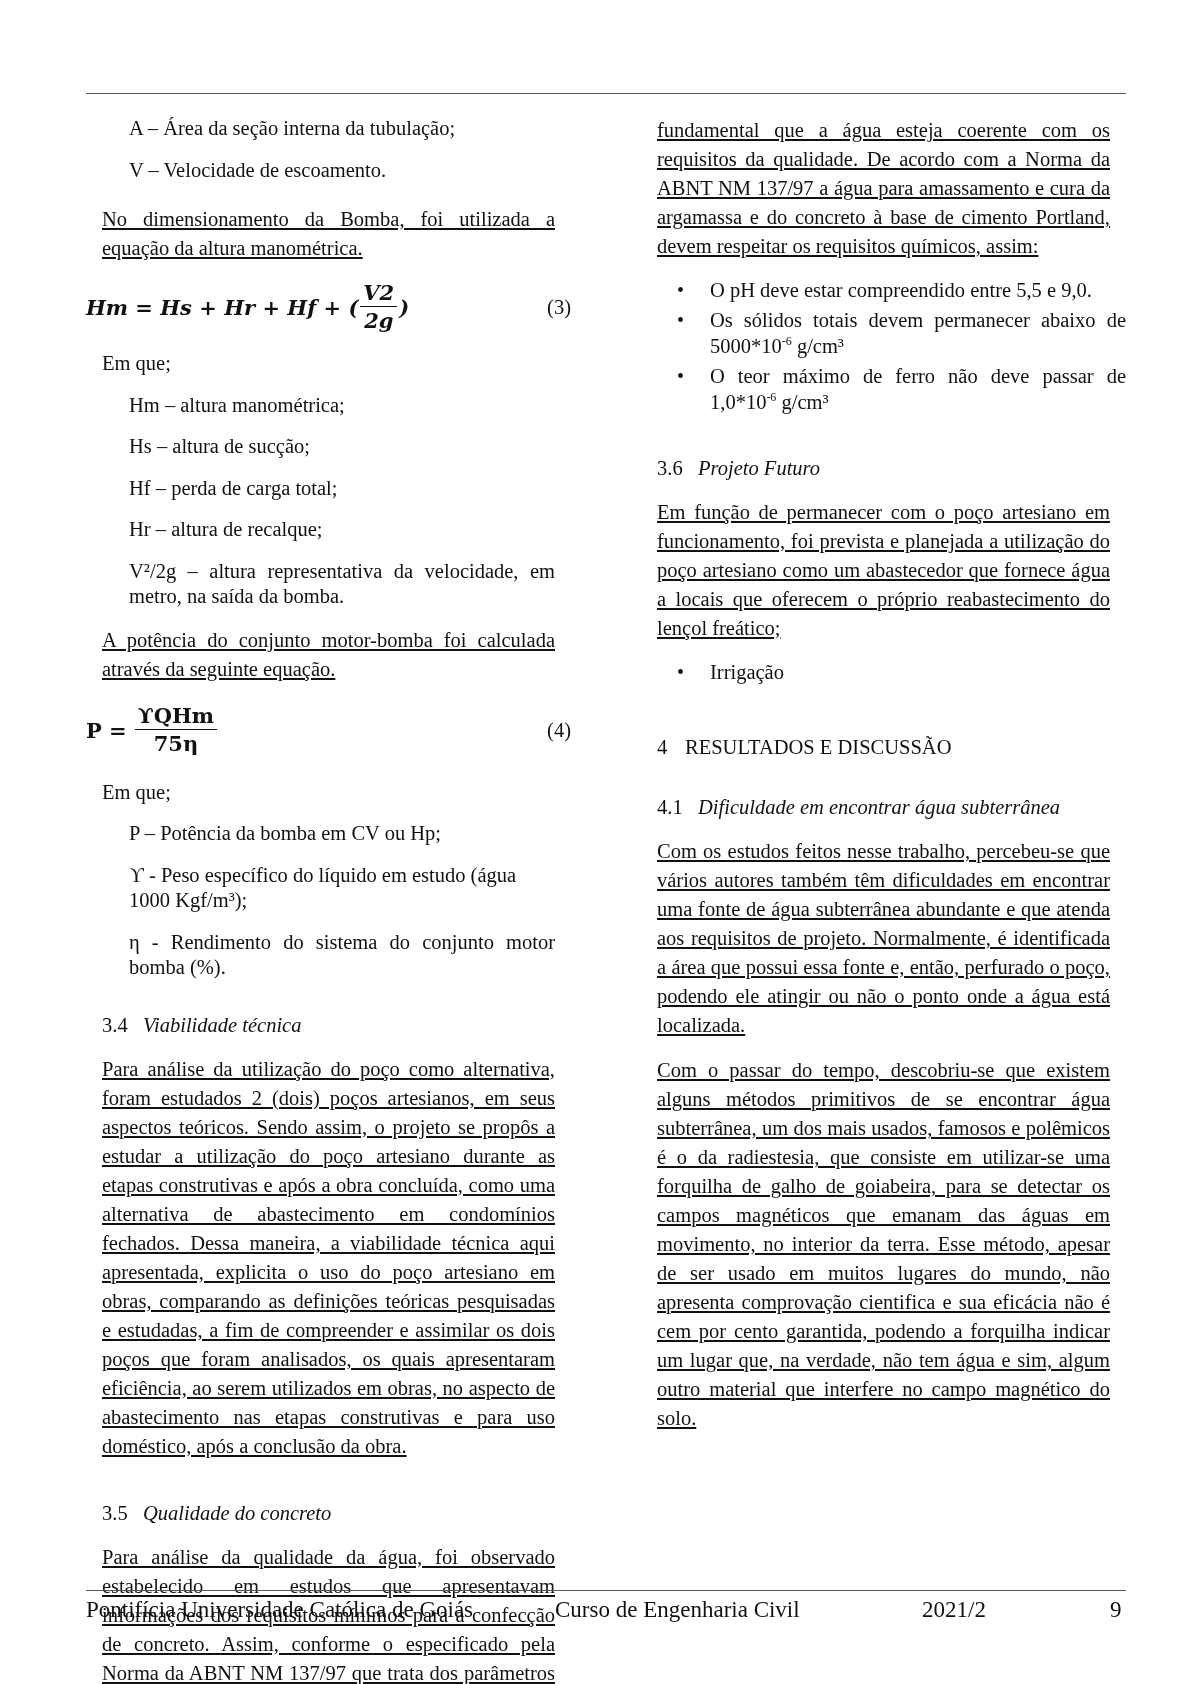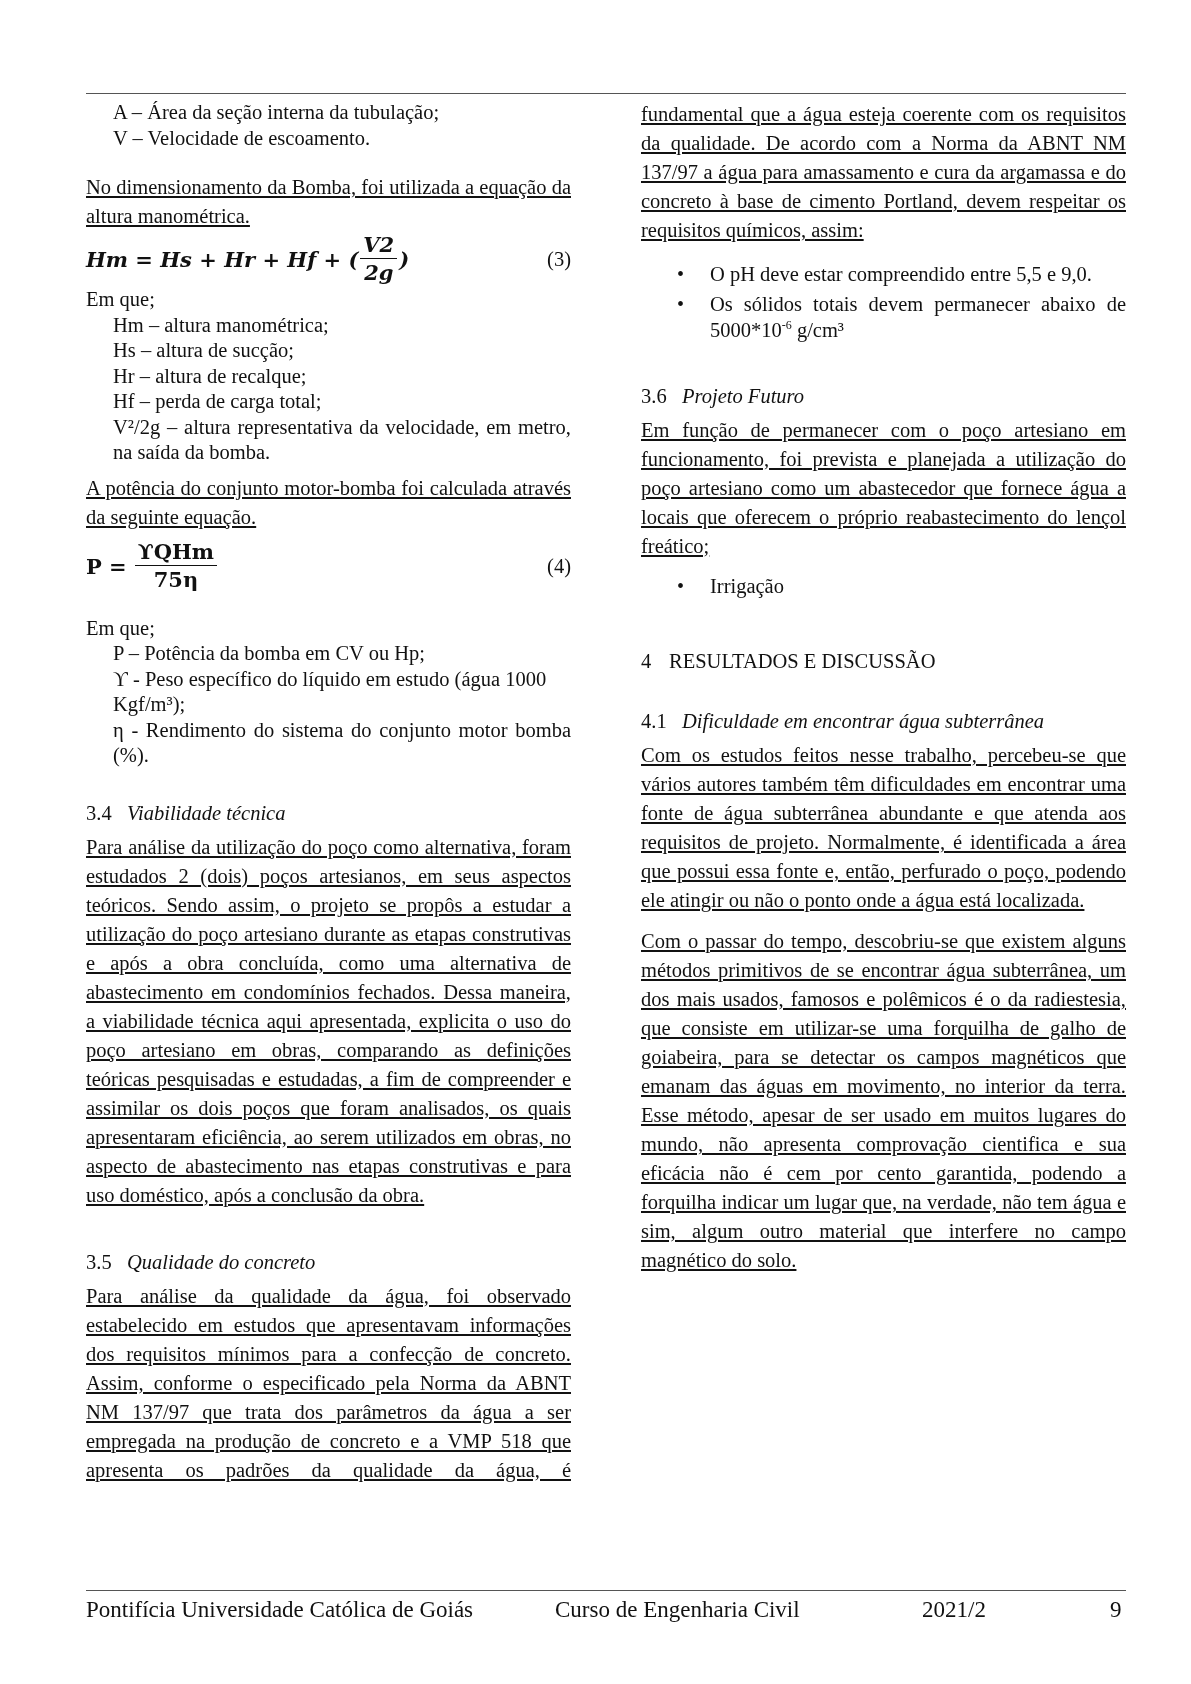--- a/index.html
+++ b/index.html
@@ -5,21 +5,21 @@
   html, body { margin: 0; padding: 0; background: #ffffff; }
   body {
     width: 1191px; height: 1684px; position: relative; overflow: hidden;
     font-family: "Liberation Serif", "DejaVu Serif", serif;
     color: #111111; font-size: 20.5px;
   }
   .rule { position: absolute; height: 1px; background: #555555; }
   .col { position: absolute; top: 100px; }
   .col-left { left: 86px; width: 485px; }
   .col-right { left: 641px; width: 485px; }
-  p, .line { margin: 0; }
+  p, .line { margin: 16px; }
   .just { text-align: justify; line-height: 29px; text-decoration: underline; }
   .def { padding-left: 27px; line-height: 25.5px; }
   .def-just { padding-left: 27px; text-align: justify; line-height: 25.5px; }
   .plain { line-height: 25.5px; }
   .eq {
     position: relative; height: 56px;
     font-family: "DejaVu Serif", serif; font-weight: bold; font-style: italic;
     font-size: 21px; display: flex; align-items: center;
   }
   .eq .num { position: absolute; right: 0; font-weight: normal; font-style: normal;
@@ -56,22 +56,22 @@
       <span class="top">V2</span>
       <span class="bot">2g</span>
     </span>
     <span>)</span>
     <span class="num">(3)</span>
   </div>
 
   <p class="plain">Em que;</p>
   <p class="def">Hm – altura manométrica;</p>
   <p class="def">Hs – altura de sucção;</p>
+  <p class="def">Hf – perda de carga total;</p>
   <p class="def">Hr – altura de recalque;</p>
-  <p class="def">Hf – perda de carga total;</p>
   <p class="def-just">V²/2g – altura representativa da velocidade, em metro, na saída da bomba.</p>
 
   <p class="just" style="margin-top:8px;">A potência do conjunto motor-bomba foi calculada através da seguinte equação.</p>
 
   <div class="eq eq2" style="margin-top:4px; height:62px;">
     <span>P =</span>
     <span class="frac" style="margin-left:8px;">
       <span class="top">ϒQHm</span>
       <span class="bot">75η</span>
     </span>
@@ -93,20 +93,21 @@
   </p>
   <p class="just" style="margin-top:6px; text-align-last: justify;">Para análise da qualidade da água, foi observado estabelecido em estudos que apresentavam informações dos requisitos mínimos para a confecção de concreto. Assim, conforme o especificado pela Norma da ABNT NM 137/97 que trata dos parâmetros da água a ser empregada na produção de concreto e a VMP 518 que apresenta os padrões da qualidade da água, é</p>
 </div>
 
 <div class="col col-right">
   <p class="just">fundamental que a água esteja coerente com os requisitos da qualidade. De acordo com a Norma da ABNT NM 137/97 a água para amassamento e cura da argamassa e do concreto à base de cimento Portland, devem respeitar os requisitos químicos, assim:</p>
 
   <ul class="bullets" style="margin-top:16px;">
     <li><span>O pH deve estar compreendido entre 5,5 e 9,0.</span></li>
     <li style="margin-top:3px;"><span>Os sólidos totais devem permanecer abaixo de 5000*10</span><sup>-6</sup><span> g/cm³</span></li>
+    <li style="margin-top:3px;"><span>O teor máximo de ferro não deve passar de 1,0*10</span><sup>-6</sup><span> g/cm³</span></li>
   </ul>
 
   <p class="heading-sub" style="margin-top:38px;">
     <span class="n">3.6</span><span class="t">Projeto Futuro</span>
   </p>
   <p class="just" style="margin-top:6px;">Em função de permanecer com o poço artesiano em funcionamento, foi prevista e planejada a utilização do poço artesiano como um abastecedor que fornece água a locais que oferecem o próprio reabastecimento do lençol freático;</p>
 
   <ul class="bullets" style="margin-top:12px;">
     <li>Irrigação</li>
   </ul>

